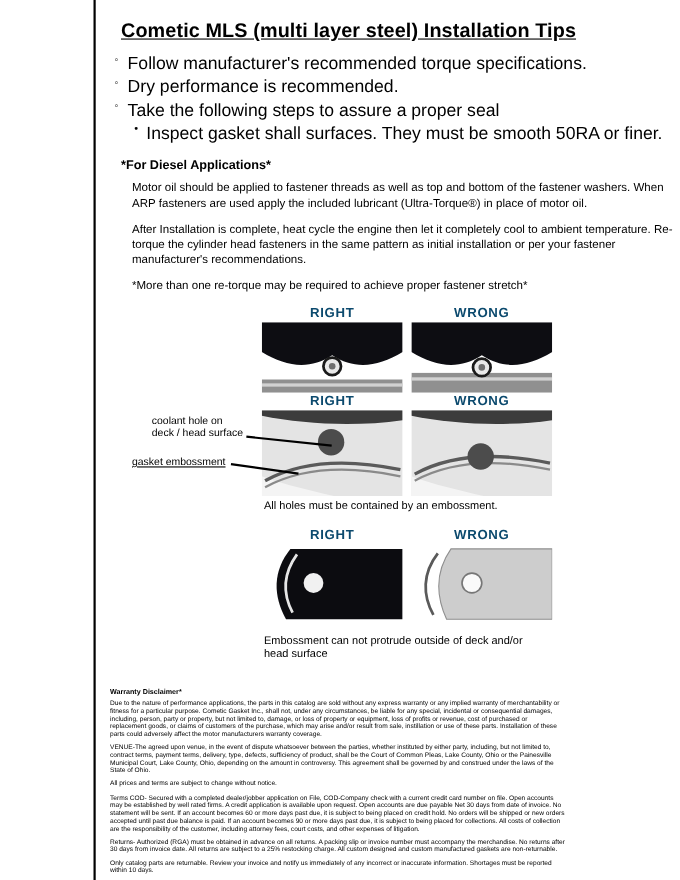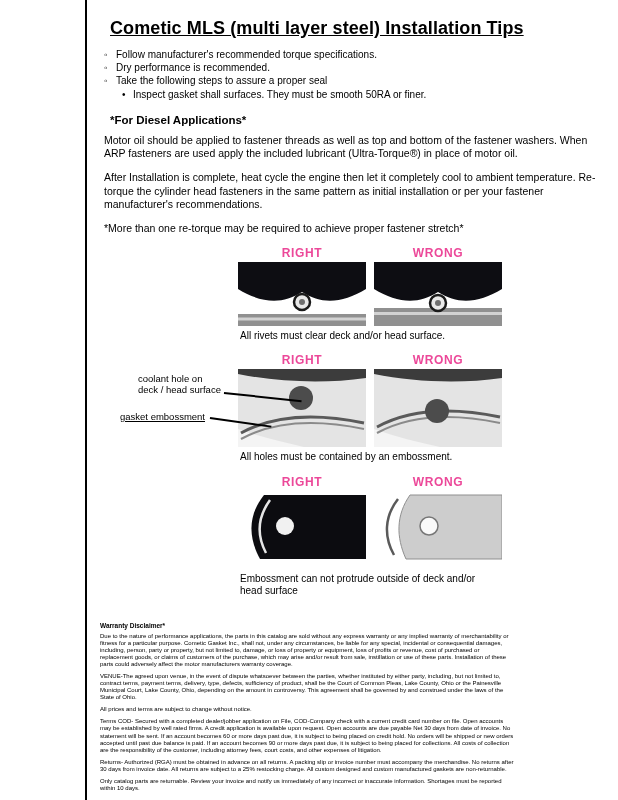--- a/index.html
+++ b/index.html
@@ -9,35 +9,35 @@
     font-family:"Liberation Sans", sans-serif;
     color:#000;
     position:relative;
     overflow:hidden;
   }
   .margin-rule { position:absolute; left:85px; top:0; width:2px; height:800px; background:#000; }
   .content { position:absolute; left:100px; top:14px; width:505px; }
 
   .title { font-size:18px; font-weight:bold; text-decoration:underline; margin:4px 0 9px 10px; letter-spacing:0.1px; }
 
-  .tips { list-style:none; font-size:10px; line-height:1.32; margin-left:4px; }
+  .tips { list-style:none; font-size:16px; line-height:1.32; margin-left:4px; }
   .tips > li { padding-left:12px; position:relative; }
   .tips > li::before { content:"\25E6"; position:absolute; left:0; top:0; font-size:10px; }
   .subtips { list-style:none; margin-left:22px; }
   .subtips li { padding-left:11px; position:relative; }
   .subtips li::before { content:"\2022"; position:absolute; left:0; top:0; }
 
   .diesel-heading { font-size:11.5px; font-weight:bold; margin:13px 0 8px 10px; }
-  .para { font-size:10.5px; line-height:1.3; margin:0 0 10px 4px; width:497px; }
+  .para { font-size:10.5px; line-height:1.3; margin:0 0 10px 20px; width:497px; }
   .note { margin-top:2px; margin-bottom:4px; }
 
   .diagrams { margin-left:138px; width:264px; margin-top:10px; }
   .diag-row { position:relative; }
   .pair-headers { display:flex; gap:8px; }
-  .pair-headers span { width:128px; text-align:center; font-size:12px; font-weight:600; letter-spacing:0.6px; color:#ec4899; }
+  .pair-headers span { width:128px; text-align:center; font-size:12px; font-weight:600; letter-spacing:0.6px; color:#0c4a6e; }
   .pair { display:flex; gap:8px; margin-top:2px; }
   .pair svg { width:128px; display:block; background:#fff; }
   .caption { font-size:10px; margin:4px 0 11px 2px; line-height:1.25; }
   .caption.two-line { width:250px;margin-top:10px; }
 
   .ann { position:absolute; font-size:9.5px; line-height:1.18; z-index:3; }
   .ann-coolant { left:-100px; top:20px; width:86px; }
   .ann-emboss  { left:-118px; top:58px; width:92px;text-decoration:underline; }
   .ann-line { position:absolute; height:1.5px; background:#000; transform-origin:left center; z-index:2; }
   .line-coolant { left:-14px; top:39px; width:78px; transform:rotate(6deg); }
@@ -88,21 +88,20 @@
         </svg>
         <svg viewBox="0 0 128 64">
           <rect width="128" height="64" fill="#ffffff"></rect>
           <path d="M0,0 H128 V27 C105,41 84,43 64,30 C44,43 23,41 0,27 Z" fill="#0d0d12"></path>
           <rect y="46" width="128" height="18" fill="#909090"></rect>
           <rect y="50" width="128" height="3" fill="#d2d2d2"></rect>
           <circle cx="64" cy="41" r="8" fill="#e9e9e9" stroke="#1a1a1a" stroke-width="2.5"></circle>
           <circle cx="64" cy="41" r="3" fill="#6f6f6f"></circle>
         </svg>
       </div>
-      <div class="caption">All rivets must clear deck and/or head surface.</div>
     </div>
 
     <div class="diag-row">
       <div class="ann ann-coolant">coolant hole on deck / head surface</div>
       <div class="ann-line line-coolant"></div>
       <div class="ann ann-emboss">gasket embossment</div>
       <div class="ann-line line-emboss"></div>
 
       <div class="pair-headers">
         <span>RIGHT</span>

